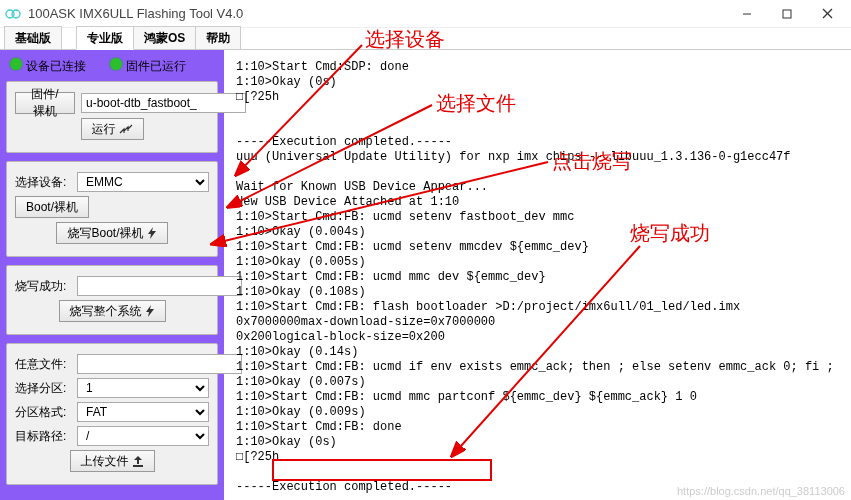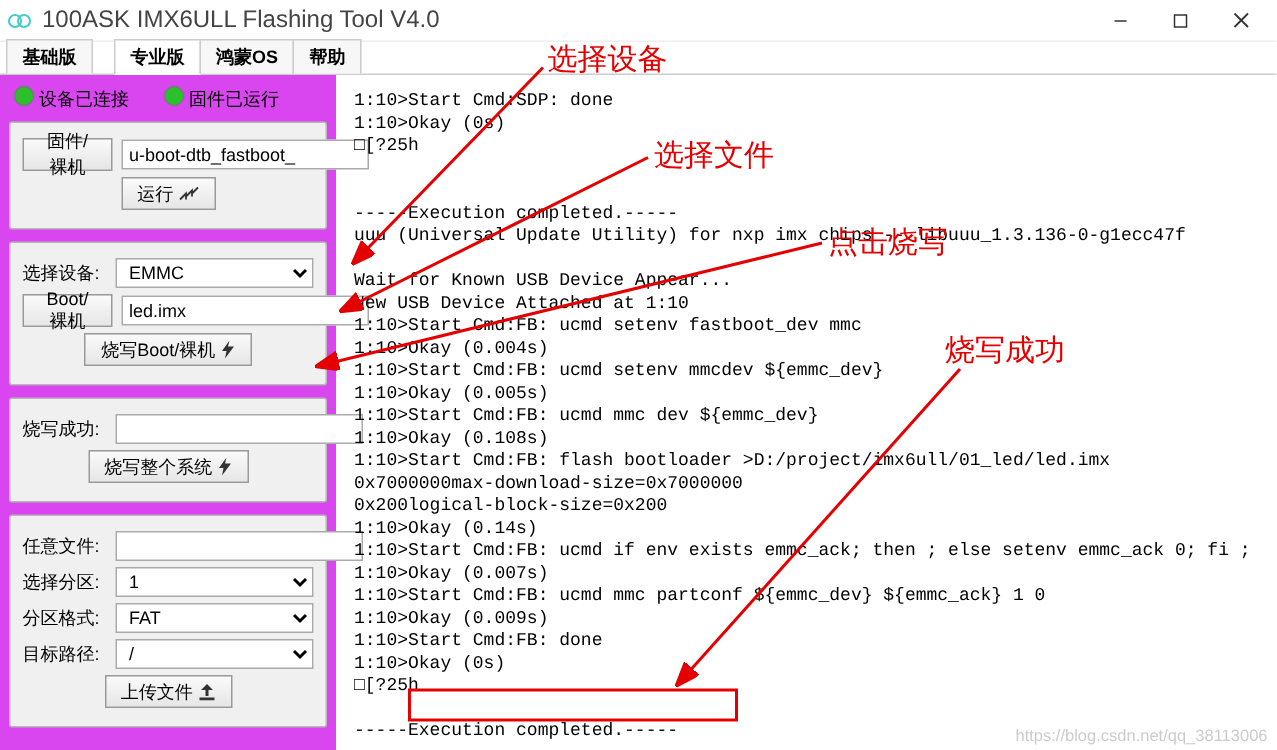--- a/index.html
+++ b/index.html
@@ -1,26 +1,26 @@
 <!DOCTYPE html>
 <html><head>
 <meta charset="utf-8">
 <style>
   * { box-sizing: border-box; margin: 0; padding: 0; }
   body { font-family: "Microsoft YaHei", "Segoe UI", sans-serif; font-size: 12px; background: #fff; width: 851px; height: 500px; overflow: hidden; position: relative; }
   .titlebar { height: 28px; display: flex; align-items: center; padding: 0 4px; background: #fff; border-bottom: 1px solid #eee; }
   .titlebar .icon { width: 18px; height: 18px; margin-right: 6px; display:flex; align-items:center; justify-content:center;}
-  .titlebar .title { flex: 1; color: #444; font-size: 16px; }
+  .titlebar .title { flex: 1; color: #444; font-size: 13px; }
   .titlebar .winbtns { display: flex; }
   .titlebar .winbtn { width: 40px; height: 28px; display: flex; align-items: center; justify-content: center; color: #555; }
   .tabs { height: 22px; display: flex; align-items: flex-end; padding-left: 4px; border-bottom: 1px solid #ccc; background:#fff;font-weight:bold;}
   .tab { padding: 3px 10px 2px; border: 1px solid #ccc; border-bottom: none; background: #f7f7f7; font-size: 12px; margin-right: -1px; position: relative; }
   .tab.active { background: #fff; top: 1px; border-bottom: 1px solid #fff; margin-left: 15px; }
   .content { display: flex; height: calc(500px - 28px - 22px); }
-  .left { width: 224px; padding: 6px; background: #d946ef; }
+  .left { width: 224px; padding: 6px; background: #8b5cf6; }
   .right { flex: 1; padding: 10px 8px 4px 12px; }
   .group { background: #f0f0f0; border: 1px solid #b8b8b8; border-radius: 2px; padding: 6px 8px 8px; margin-bottom: 8px; }
   .statusrow { display: flex; align-items: center; gap: 24px; padding: 2px 4px 6px; }
   .dot { width: 12px; height: 12px; border-radius: 50%; background: #2bbf2b; display: inline-block; margin-right: 4px; box-shadow: 0 0 2px #0a0;}
   .row { display: flex; align-items: center; margin: 4px 0; gap: 6px; }
   .lbl { display: inline-block; min-width: 56px; text-align: left; }
   input.txt, select.sel { height: 20px; border: 1px solid #aaa; background: #fff; padding: 0 4px; font-size: 12px; font-family: inherit; }
   .btn { height: 22px; border: 1px solid #999; background: linear-gradient(#fafafa,#e6e6e6); padding: 0 10px; font-size: 12px; display: inline-flex; align-items: center; gap: 3px; cursor: default; }
   .console { font-family: "Consolas","Courier New",monospace; font-size: 12px; line-height: 15px; white-space: pre; color: #000; overflow: hidden; height: 100%; }
   .redbox { position: absolute; border: 2px solid #e40000; }
@@ -89,21 +89,20 @@
       </div>
     </div>
 
     <div class="group">
       <div class="row">
         <span class="lbl">选择设备:</span>
         <select class="sel" style="flex:1"><option>EMMC</option></select>
       </div>
       <div class="row">
         <button class="btn" style="min-width:60px">Boot/裸机</button>
-        <input class="txt" style="flex: 1 1 0%;" value="led.imx">
       </div>
       <div class="row" style="justify-content:center">
         <button class="btn">
             <span>烧写Boot/裸机</span>
             <svg width="10" height="12">
               <path d="M6 0 L1 7 L4 7 L3 12 L9 4 L5 4 Z" fill="#333"></path>
             </svg>
           </button>
       </div>
     </div>

